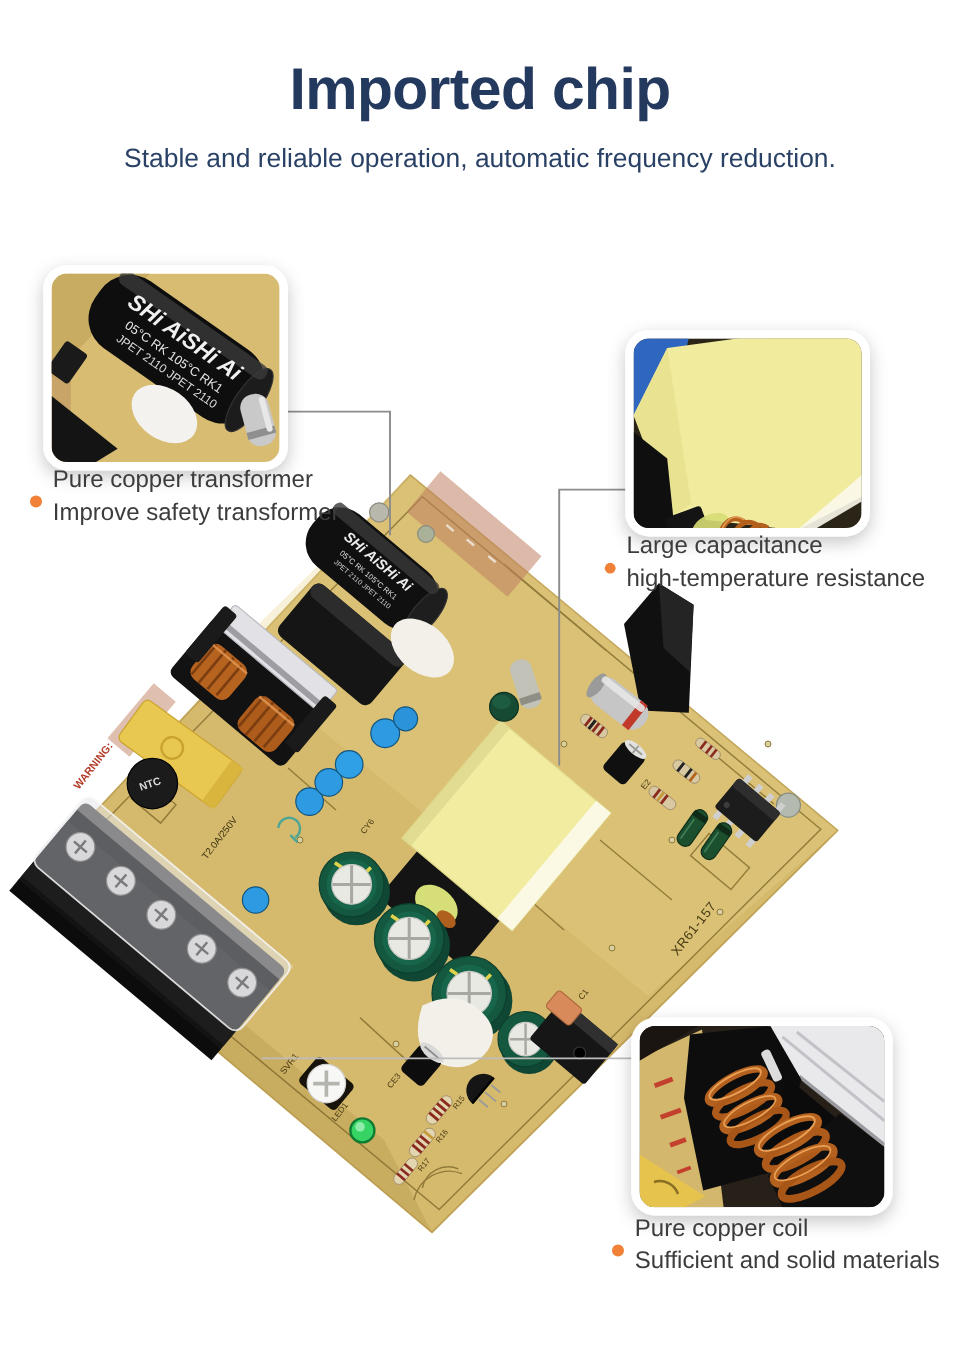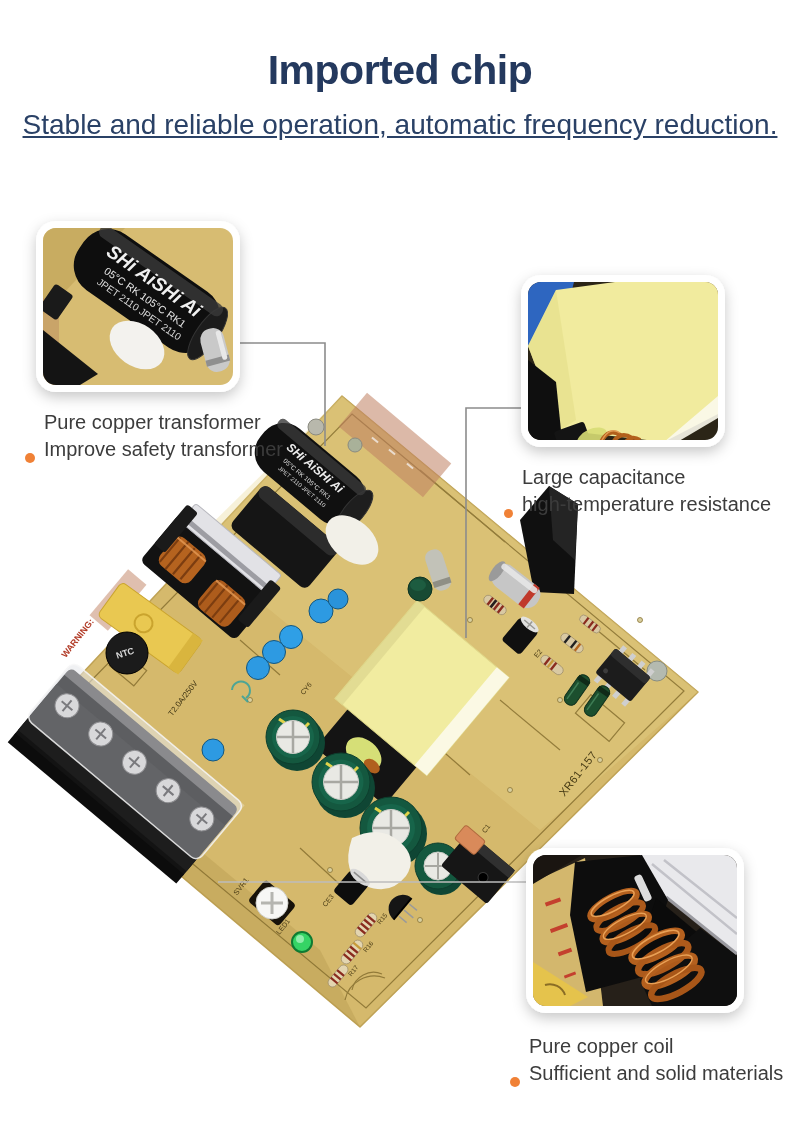--- a/index.html
+++ b/index.html
@@ -1,24 +1,24 @@
 <!DOCTYPE html>
 <html><head>
 <meta charset="utf-8">
 <style>
   html,body{margin:0;padding:0;background:#ffffff;}
   body{width:800px;height:1130px;overflow:hidden;font-family:"Liberation Sans",sans-serif;position:relative;}
   .page{position:absolute;inset:0;}
   header{position:absolute;top:46px;left:0;width:800px;text-align:center;}
-  .title{font-size:41px;font-weight:700;color:#24395e;line-height:1.2;letter-spacing:-0.5px;margin:0;}
+  .title{font-size:49px;font-weight:700;color:#24395e;line-height:1.2;letter-spacing:-0.5px;margin:0;}
   .title span{display:block;}
-  .subtitle{font-size:28px;font-weight:400;color:#2a4166;margin:14px 0 0 0;letter-spacing:0;text-decoration:underline;}
+  .subtitle{font-size:22px;font-weight:400;color:#2a4166;margin:14px 0 0 0;letter-spacing:0;}
   .figure{position:absolute;inset:0;}
   svg{position:absolute;left:0;top:0;}
-  .callout-label{position:absolute;display:flex;align-items:flex-end;gap:9px;margin-top:22px;}
+  .callout-label{position:absolute;display:flex;align-items:center;gap:9px;}
   .bullet{width:10px;height:10px;border-radius:50%;background:#f08136;flex:0 0 auto;margin-top:8px;}
   .bullet.small{width:9px;height:9px;}
   .label-lines{font-size:20px;color:#3c3c3c;line-height:1.35;}
   .label-lines span{display:block;}
   #label-1{left:25px;top:387px;}
   #label-2{left:504px;top:442px;}
   #label-3{left:510px;top:1011px;}
 </style>
 </head>
 <body>

